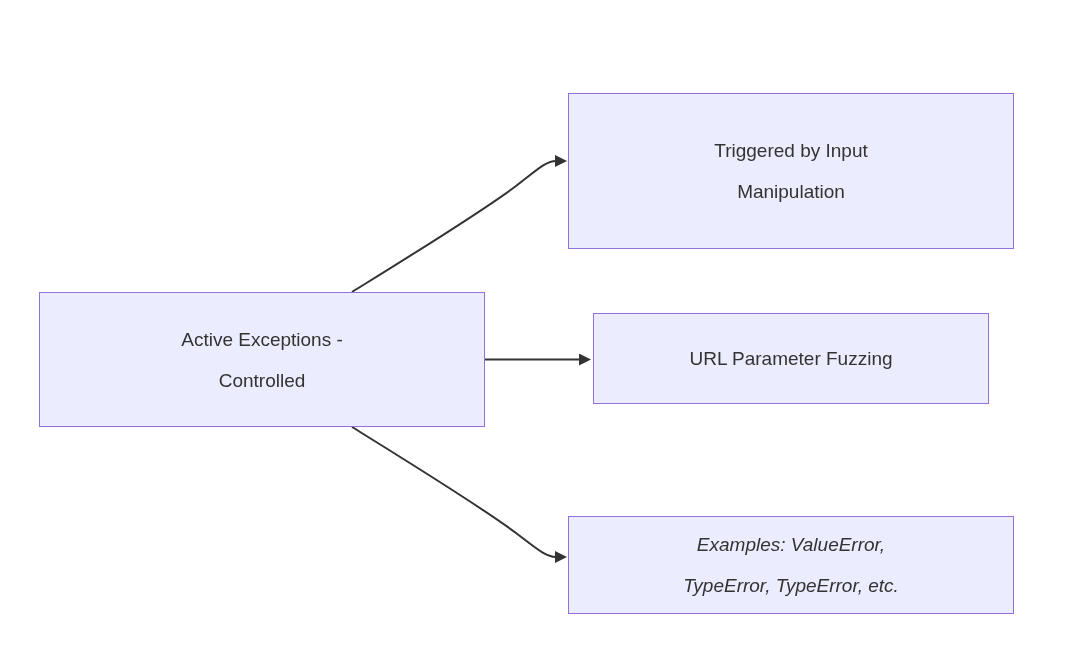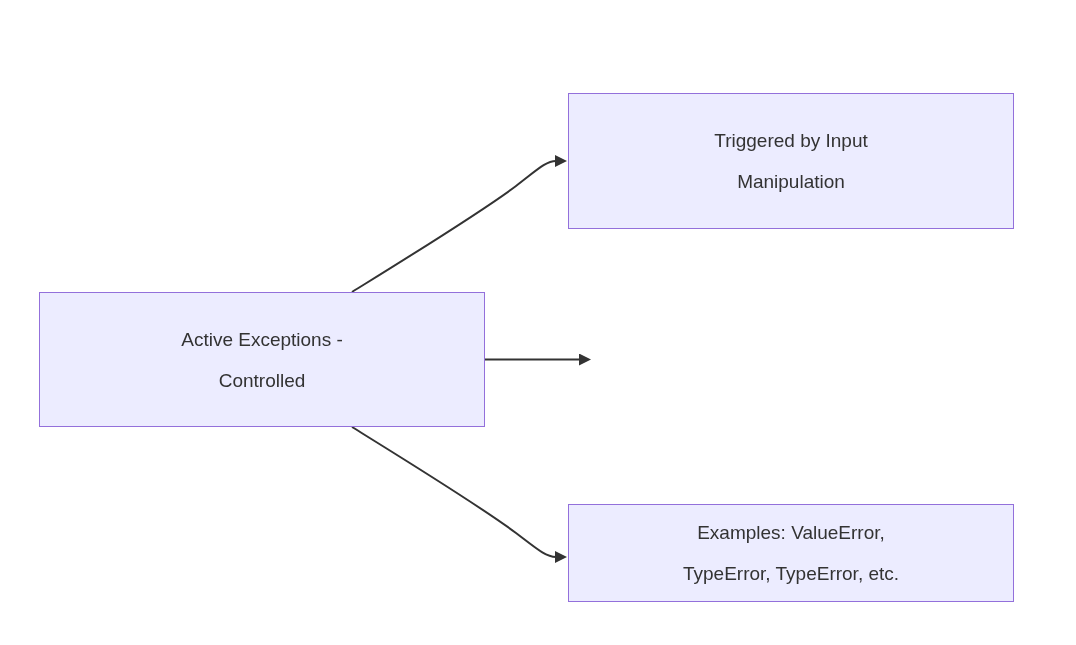--- a/index.html
+++ b/index.html
@@ -44,23 +44,23 @@
     font-size: 19px;
     line-height: 41px;
     text-align: center;
     display: flex;
     flex-direction: column;
     justify-content: center;
     align-items: center;
   }
   .node-line { display: block; white-space: nowrap; }
   #node-root    { left: 39px;  top: 292px; width: 446px; height: 135px; text-align: center; }
-  #node-child1  { left: 568px; top: 93px;  width: 446px; height: 136px; }
+  #node-child1  { left: 568px; top: 93px;  width: 446px; height: 156px; }
   #node-child2  { left: 593px; top: 313px; width: 396px; height: 91px;  }
-  #node-child3  { left: 568px; top: 504px; width: 446px; height: 98px; }
+  #node-child3  { left: 568px; top: 516px; width: 446px; height: 98px; font-style: italic; }
 </style>
 </head>
 <body>
 
 <div class="canvas">
 
   <svg class="edges-layer" viewBox="0 0 1076 645" xmlns="http://www.w3.org/2000/svg">
     <defs>
       <marker id="arrow" viewBox="0 0 12 12" markerWidth="12" markerHeight="12" refX="1" refY="6" orient="auto" markerUnits="userSpaceOnUse">
         <path class="arrowhead" d="M0,0 L12,6 L0,12 Z"></path>
@@ -74,19 +74,22 @@
   <div class="node" id="node-root">
     <span class="node-line">Active Exceptions -</span>
     <span class="node-line">Controlled</span>
   </div>
 
   <div class="node" id="node-child1">
     <span class="node-line">Triggered by Input</span>
     <span class="node-line">Manipulation</span>
   </div>
 
+  <div class="node" id="node-child2">
+    <span class="node-line">URL Parameter Fuzzing</span>
+  </div>
 
   <div class="node" id="node-child3">
     <span class="node-line">Examples: ValueError,</span>
     <span class="node-line">TypeError, TypeError, etc.</span>
   </div>
 
 </div>
 
 </body></html>

